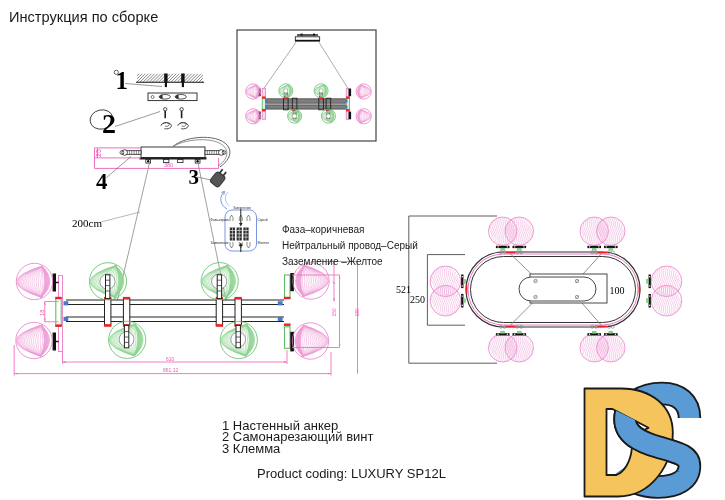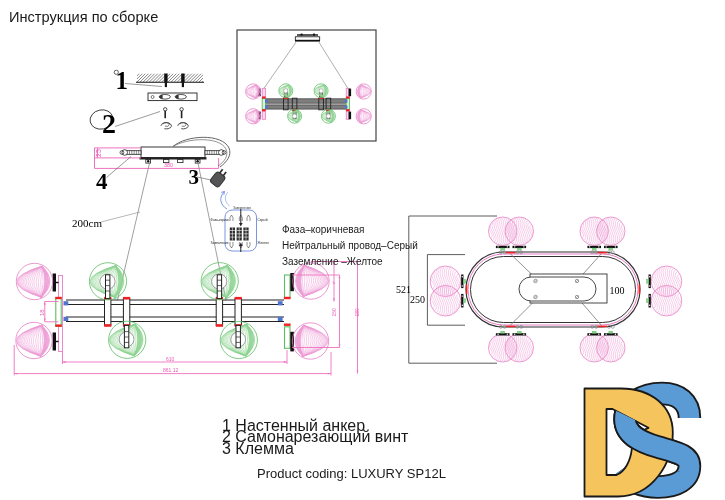--- a/index.html
+++ b/index.html
@@ -945,13 +945,13 @@
     <path d="M 689.5 418 C 689.5 402 678.5 393.5 662 393.5 C 643 393.5 625 404 625 419 C 625 434 639 441.5 658 447 C 678 452.8 689.5 455 689.5 466 C 689.5 480 676 487 658 487 C 642 487 628 481 620.5 470.5" fill="none" stroke="#1a1a1a" stroke-width="23.4" stroke-linecap="butt"></path>
     <path d="M 689.5 418 C 689.5 402 678.5 393.5 662 393.5 C 643 393.5 625 404 625 419 C 625 434 639 441.5 658 447 C 678 452.8 689.5 455 689.5 466 C 689.5 480 676 487 658 487 C 642 487 628 481 620.5 470.5" fill="none" stroke="#5b9bd5" stroke-width="19.8" stroke-linecap="butt"></path>
     <path d="M 584.5 388.5 L 621 388.5 C 651 388.5 672.8 406 672.8 432.5 C 672.8 464 652 496.5 618 496.5 L 584.5 496.5 Z M 606.5 409 L 606.5 475 L 616.5 475 C 625 471.5 630.5 461 631.8 449 C 633 438 640.5 431 648.5 427.8 L 612.5 409 Z" fill="#f5c45c" fill-rule="evenodd" stroke="#1a1a1a" stroke-width="1.8" stroke-linejoin="round"></path>
     <g clip-path="url(#sclip)">
       <path d="M 689.5 418 C 689.5 402 678.5 393.5 662 393.5 C 643 393.5 625 404 625 419 C 625 434 639 441.5 658 447 C 678 452.8 689.5 455 689.5 466 C 689.5 480 676 487 658 487 C 642 487 628 481 620.5 470.5" fill="none" stroke="#1a1a1a" stroke-width="23.4" stroke-linecap="butt"></path>
       <path d="M 689.5 418 C 689.5 402 678.5 393.5 662 393.5 C 643 393.5 625 404 625 419 C 625 434 639 441.5 658 447 C 678 452.8 689.5 455 689.5 466 C 689.5 480 676 487 658 487 C 642 487 628 481 620.5 470.5" fill="none" stroke="#5b9bd5" stroke-width="19.8" stroke-linecap="butt"></path>
     </g>
   </svg>
 <div class="t" style="left:9px;top:9px;font-size:14.6px;text-align:right;">Инструкция по сборке</div>
 <div class="t" style="left:282px;top:221.5px;font-size:10px;line-height:16px;">Фаза–коричневая<br>Нейтральный провод–Серый<br>Заземление –Желтое</div>
-<div class="t" style="left:222px;top:420px;font-size:16px;line-height:11.4px;">1 Настенный анкер<br>2 Самонарезающий винт<br>3 Клемма</div>
+<div class="t" style="left:222px;top:420px;font-size:13px;line-height:11.4px;">1 Настенный анкер<br>2 Самонарезающий винт<br>3 Клемма</div>
 <div class="t" style="left:257px;top:466px;font-size:13px;">Product coding: LUXURY SP12L</div>
 </body></html>

